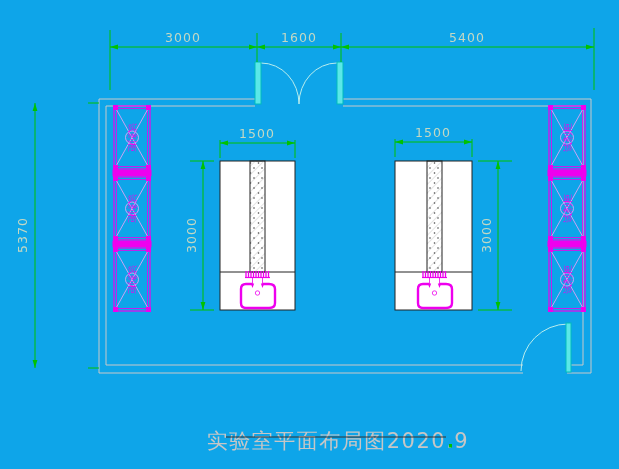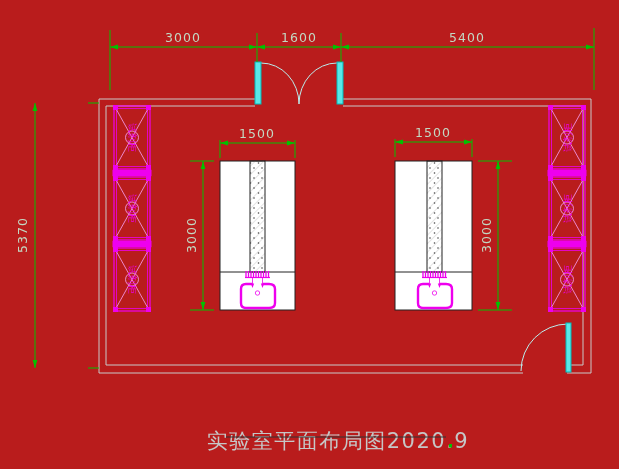--- a/index.html
+++ b/index.html
@@ -1,16 +1,16 @@
 <!DOCTYPE html>
 <html><head>
 <meta charset="utf-8">
 <style>
   html,body{margin:0;padding:0;background:#ffffff;}
-  #stage{position:relative;width:619px;height:469px;background:#b91c1c;overflow:hidden;
+  #stage{position:relative;width:619px;height:469px;background:#0ea5e9;overflow:hidden;
          font-family:"DejaVu Sans",sans-serif;}
   svg{display:block;}
   .wall{stroke:#c9c9c9;stroke-width:1;fill:none;}
   .blk{stroke:#222222;stroke-width:1;fill:#ffffff;}
   .blkline{stroke:#222222;stroke-width:1;fill:none;}
   .dim{stroke:#00c200;stroke-width:1;fill:none;}
   .dimfill{fill:#00c200;stroke:none;}
   .dimtext{fill:#c3d8c3;font-family:"DejaVu Sans",sans-serif;font-size:12.5px;letter-spacing:1px;}
   .mag{stroke:#ee00ee;stroke-width:1.2;fill:none;}
   .magthin{stroke:#ee00ee;stroke-width:0.8;fill:none;}

